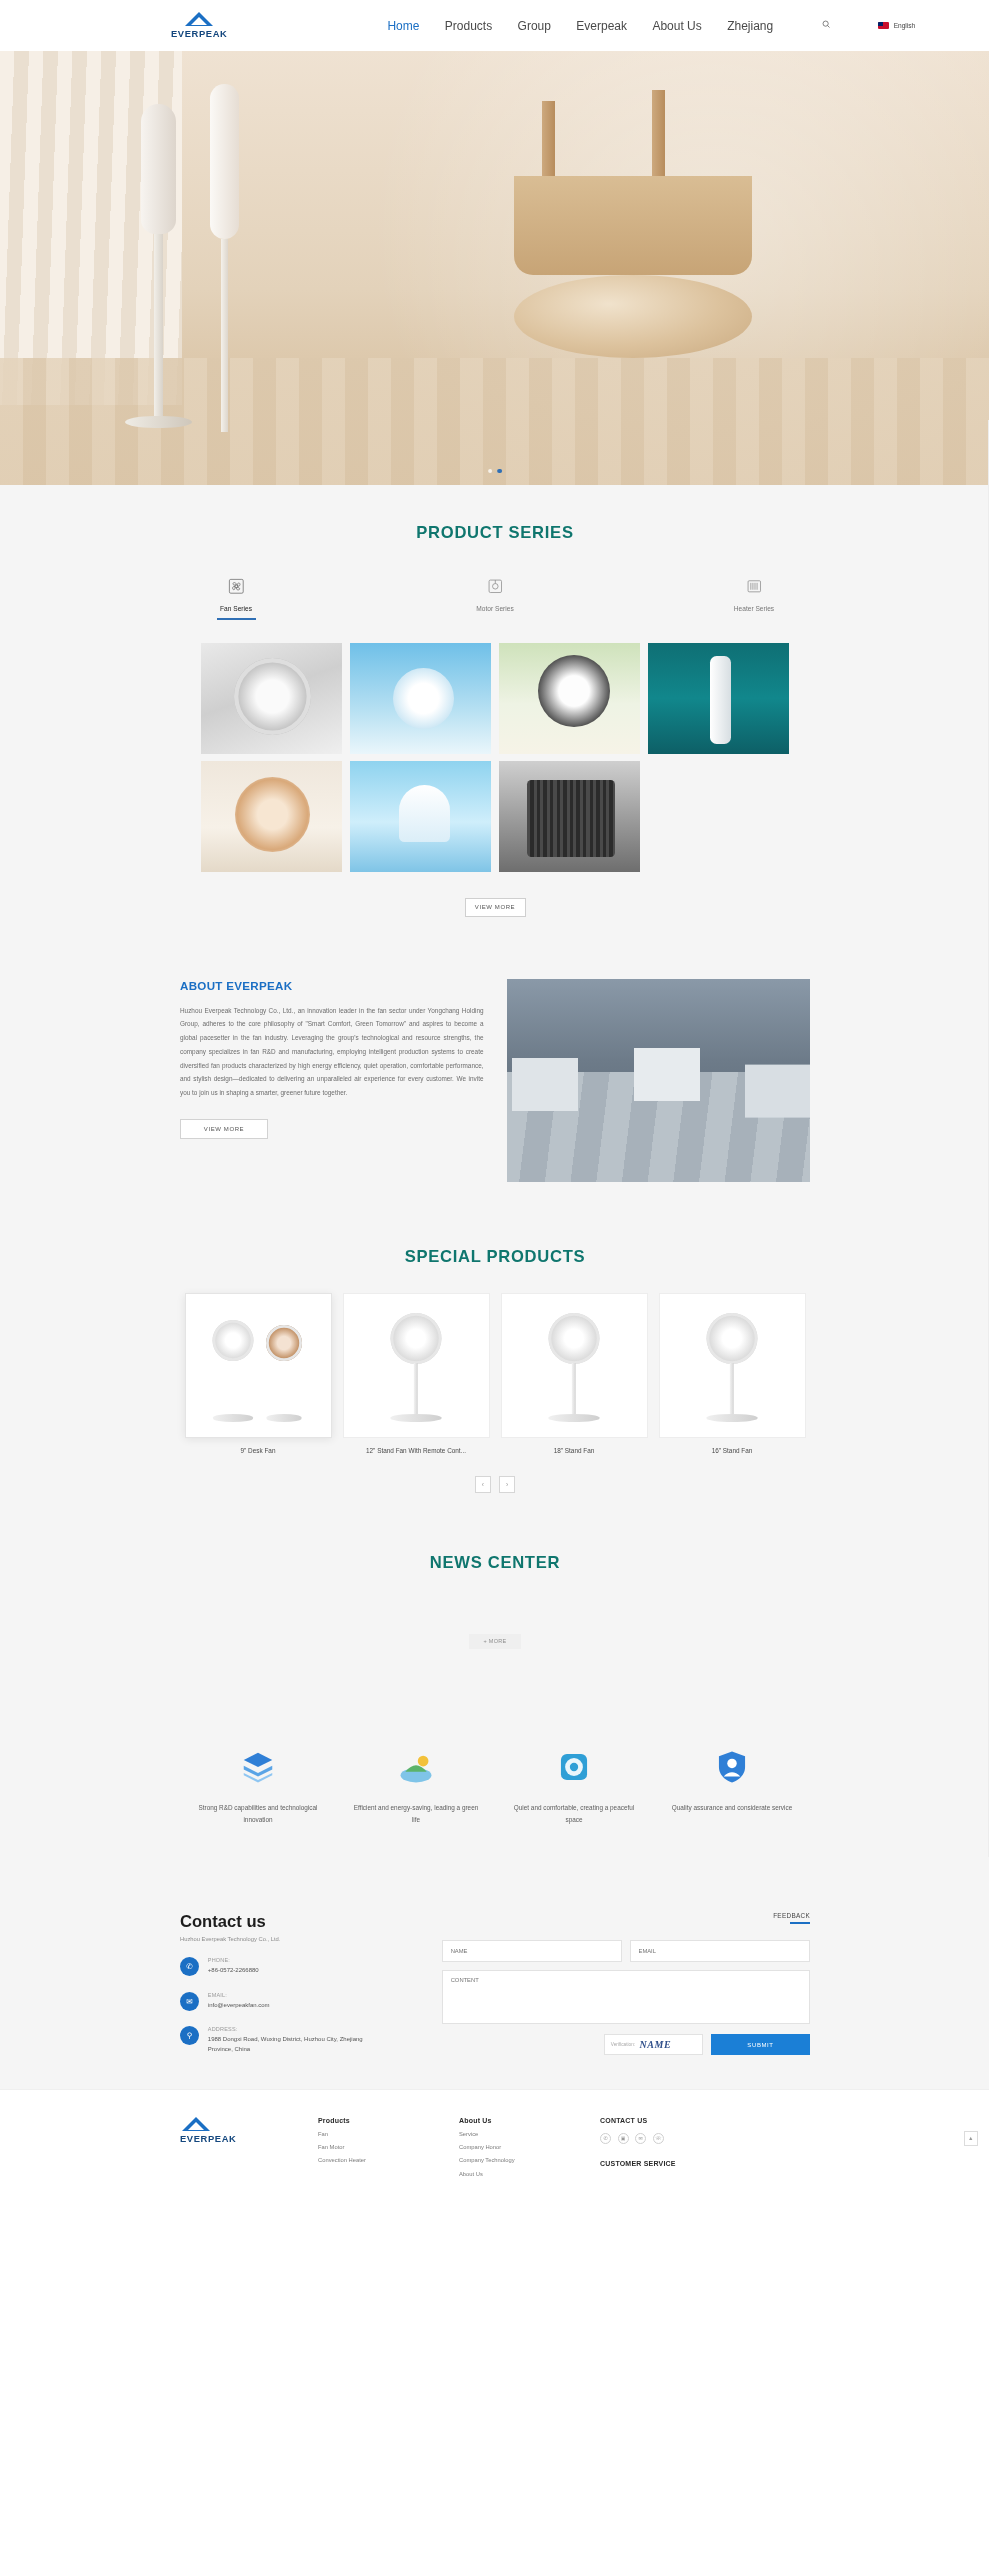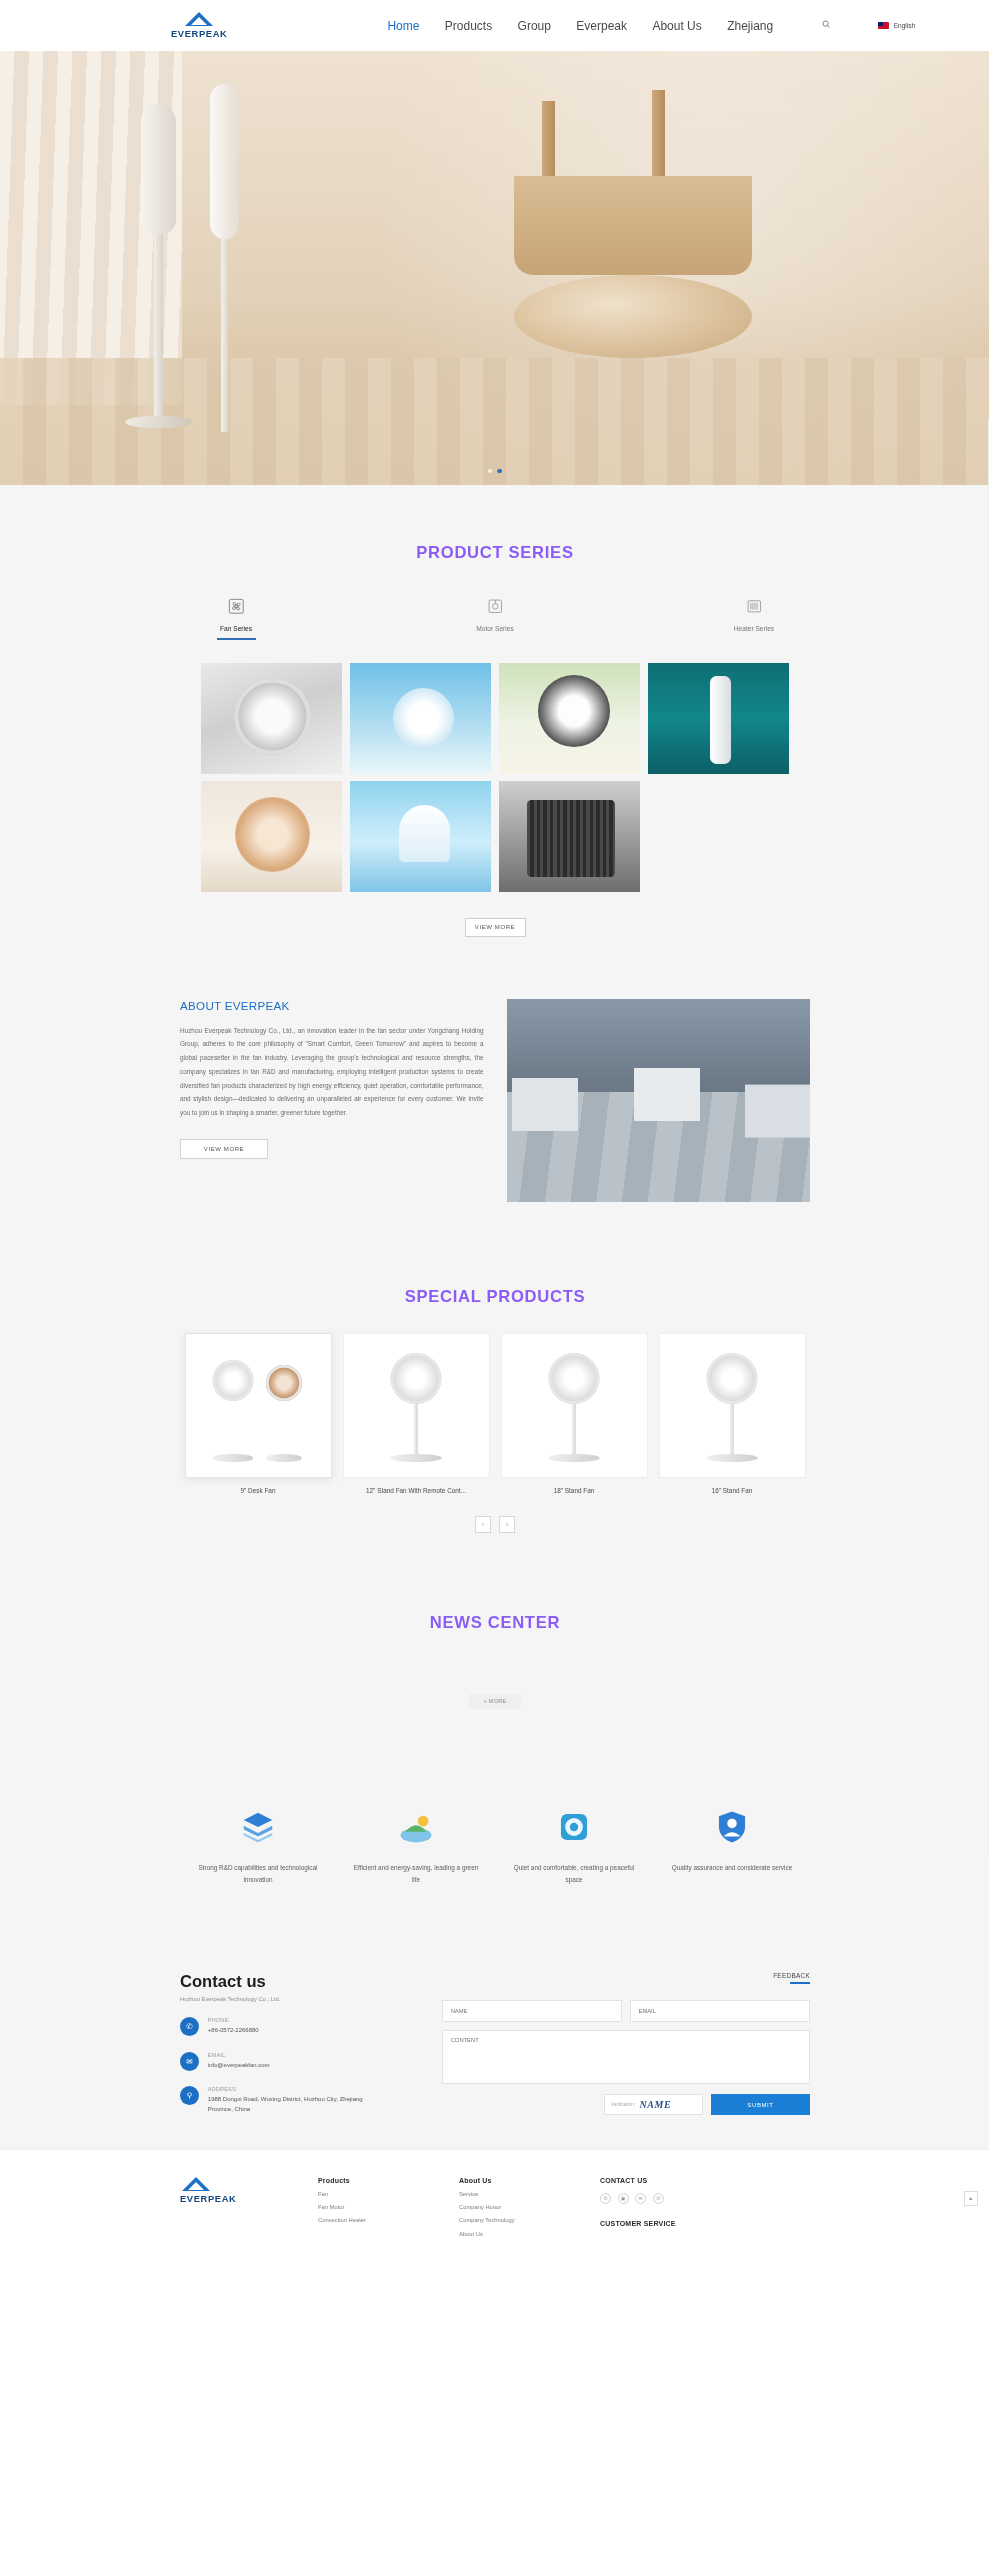--- a/index.html
+++ b/index.html
@@ -130,21 +130,21 @@
     cursor: pointer;
   }
   .hero-dots span.active { background: #2f6fb5; }
 
   
   .section { width: 990px; }
   .sec-gray { background: #f5f5f5; }
   .inner { width: 630px; margin: 0 auto; }
   .sec-title {
     text-align: center; font-size: 16.6px; letter-spacing: 0.7px;
-    color: #8b5cf6; font-weight: bold; margin-top: 20px;
+    color: #0f766e; font-weight: bold;
   }
 
   
   .product-series { padding: 38px 0 28px; }
   .ps-tabs { display: flex; justify-content: center; gap: 182px; margin-top: 32px; }
   .ps-tab { text-align: center; cursor: pointer; width: 77px; }
   .ps-ico {
     width: 22px; height: 22px; margin: 0 auto 6.6px; color: #6a6a6a;
     display: flex; align-items: center; justify-content: center;
   }
@@ -205,21 +205,21 @@
     display: block; width: 61px; margin: 25.4px auto 0; padding: 5.5px 0;
     border: 0.6px solid #cfcfcf; background: #fff; color: #555; font-size: 6px;
     letter-spacing: 0.6px; text-align: center; cursor: pointer;
   }
 
   
   .about { padding: 34px 0 32px; }
   .about-wrap { display: flex; gap: 23px; align-items: flex-start; }
   .about-left { width: 315px; }
   .about-title {
-    color: #1b6fc4; font-size: 11.6px; font-weight: normal; letter-spacing: 0.3px;
+    color: #1b6fc4; font-size: 11.6px; font-weight: bold; letter-spacing: 0.3px;
   }
   .about-text {
     margin-top: 12px; font-size: 6.4px; line-height: 2.15; color: #6d6d6d;
     text-align: justify;
   }
   .about-btn {
     margin-top: 19px; width: 88px; padding: 6px 0; border: 0.6px solid #d2d2d2;
     background: #fff; color: #555; font-size: 6px; letter-spacing: 0.6px;
     text-align: center; cursor: pointer;
   }

